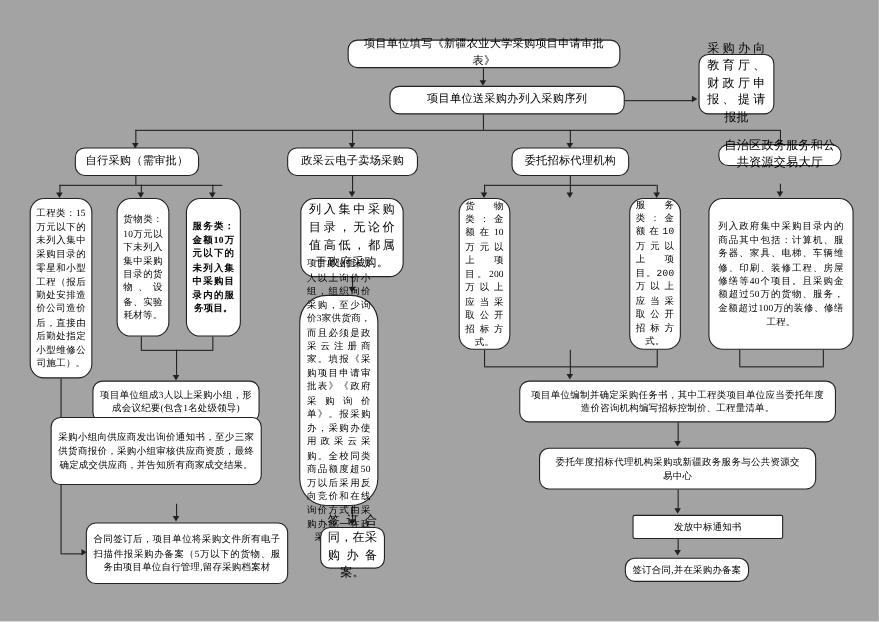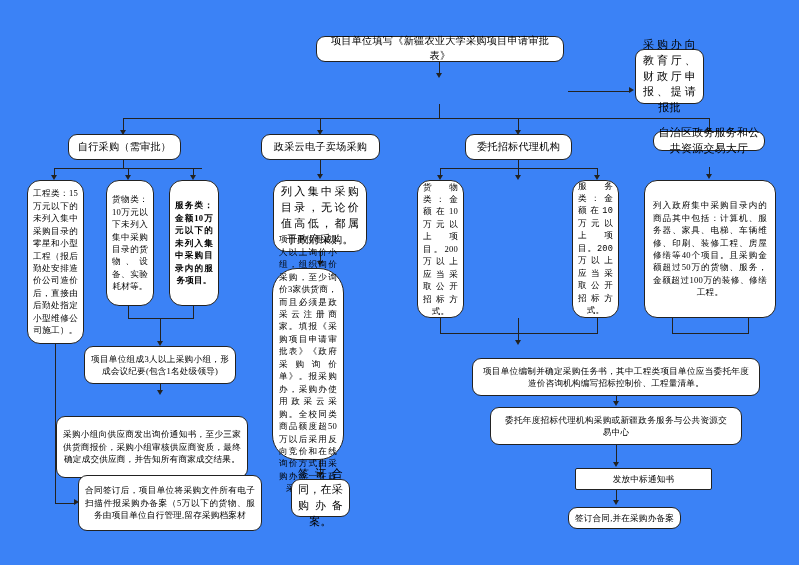--- a/index.html
+++ b/index.html
@@ -4,21 +4,21 @@
 <style>
   html, body {
     margin: 0;
     padding: 0;
     background: #ffffff;
   }
   #page {
     position: relative;
     width: 799px;
     height: 565px;
-    background: #3b82f6;
+    background: #a3a3a3;
     font-family: "Liberation Serif", "DejaVu Serif", serif;
     overflow: hidden;
   }
   .box {
     position: absolute;
     box-sizing: border-box;
     border: 1px solid #222;
     background: #ffffff;
     color: #000;
     display: flex;
@@ -66,20 +66,21 @@
 </head>
 <body>
 
 <div id="page">
 
   <div class="box rounded t11" style="left:316px; top:36px; width:248px; height:26px;">项目单位填写《新疆农业大学采购项目申请审批表》</div>
 
   <div class="ln lnv" style="left:439px; top:62px; height:12px;"></div>
   <div class="arw" style="left:435.5px; top:73px;"></div>
 
+  <div class="box rounded t11" style="left:354px; top:78px; width:214px; height:26px;">项目单位送采购办列入采购序列</div>
 
   <div class="ln lnh" style="left:568px; top:90.5px; width:61px;"></div>
   <div class="arw-r" style="left:629px; top:87px;"></div>
 
   <div class="box rounded t10 justcenter" style="left:635px; top:49px; width:69px; height:55px; padding:4px 7px;">采购办向教育厅、财政厅申报、提请报批</div>
 
   <div class="ln lnv" style="left:439px; top:104px; height:14px;"></div>
   <div class="ln lnh" style="left:123px; top:117.5px; width:586px;"></div>
 
   <div class="ln lnv" style="left:123px; top:118px; height:13px;"></div>
@@ -118,21 +119,21 @@
   <div class="ln lnv" style="left:193px; top:306px; height:12px;"></div>
   <div class="ln lnh" style="left:128px; top:317.5px; width:66px;"></div>
   <div class="ln lnv" style="left:160px; top:318px; height:26px;"></div>
   <div class="arw" style="left:156.5px; top:341px;"></div>
 
   <div class="box rounded t9 justcenter" style="left:84px; top:346px; width:152px; height:38px; padding:4px 6px;">项目单位组成3人以上采购小组，形成会议纪要(包含1名处级领导)</div>
 
   <div class="ln lnv" style="left:160px; top:384px; height:9px;"></div>
   <div class="arw" style="left:156.5px; top:390px;"></div>
 
-  <div class="box rounded t9 justcenter" style="left:46px; top:416px; width:192px; height:62px; padding:5px 6px;margin-left:10px;">采购小组向供应商发出询价通知书，至少三家供货商报价，采购小组审核供应商资质，最终确定成交供应商，并告知所有商家成交结果。</div>
+  <div class="box rounded t9 justcenter" style="left:46px; top:379px; width:192px; height:62px; padding:5px 6px;">采购小组向供应商发出询价通知书，至少三家供货商报价，采购小组审核供应商资质，最终确定成交供应商，并告知所有商家成交结果。</div>
 
   <div class="ln lnv" style="left:160px; top:458px; height:14px;"></div>
   <div class="arw" style="left:156.5px; top:469px;"></div>
 
   <div class="box rounded t9 justcenter" style="left:78px; top:475px; width:184px; height:56px; padding:5px 6px;">合同签订后，项目单位将采购文件所有电子扫描件报采购办备案（5万以下的货物、服务由项目单位自行管理,留存采购档案材</div>
 
   <div class="ln lnv" style="left:55px; top:344px; height:159px;"></div>
   <div class="ln lnh" style="left:55px; top:502.5px; width:20px;"></div>
   <div class="arw-r" style="left:74px; top:499px;"></div>
 
@@ -165,21 +166,21 @@
 
   <div class="box rounded-lg t9 justcenter" style="left:572px; top:180px; width:47px; height:138px; padding:6px 5px;font-family:Liberation Mono, monospace;">服务类：金额在10万元以上项目。200万以上应当采取公开招标方式。</div>
 
   <div class="ln lnv" style="left:440px; top:318px; height:15px;"></div>
   <div class="ln lnv" style="left:518px; top:318px; height:15px;"></div>
   <div class="ln lnv" style="left:597px; top:318px; height:15px;"></div>
   <div class="ln lnh" style="left:440px; top:332.5px; width:158px;"></div>
   <div class="ln lnv" style="left:518px; top:333px; height:10px;"></div>
   <div class="arw" style="left:514.5px; top:340px;"></div>
 
-  <div class="box rounded t9 justcenter" style="left:472px; top:346px; width:288px; height:38px; padding:4px 10px;margin-top:12px;">项目单位编制并确定采购任务书，其中工程类项目单位应当委托年度造价咨询机构编写招标控制价、工程量清单。</div>
+  <div class="box rounded t9 justcenter" style="left:472px; top:346px; width:288px; height:38px; padding:4px 10px;">项目单位编制并确定采购任务书，其中工程类项目单位应当委托年度造价咨询机构编写招标控制价、工程量清单。</div>
 
   <div class="ln lnv" style="left:616px; top:384px; height:20px;"></div>
   <div class="arw" style="left:612.5px; top:401px;"></div>
 
   <div class="box rounded t9 justcenter" style="left:490px; top:407px; width:252px; height:38px; padding:18px 14px;">委托年度招标代理机构采购或新疆政务服务与公共资源交易中心</div>
 
   <div class="ln lnv" style="left:616px; top:445px; height:20px;"></div>
   <div class="arw" style="left:612.5px; top:462px;"></div>
 
   <div class="box sq t9" style="left:552px; top:468px; width:137px; height:22px;">发放中标通知书</div>

